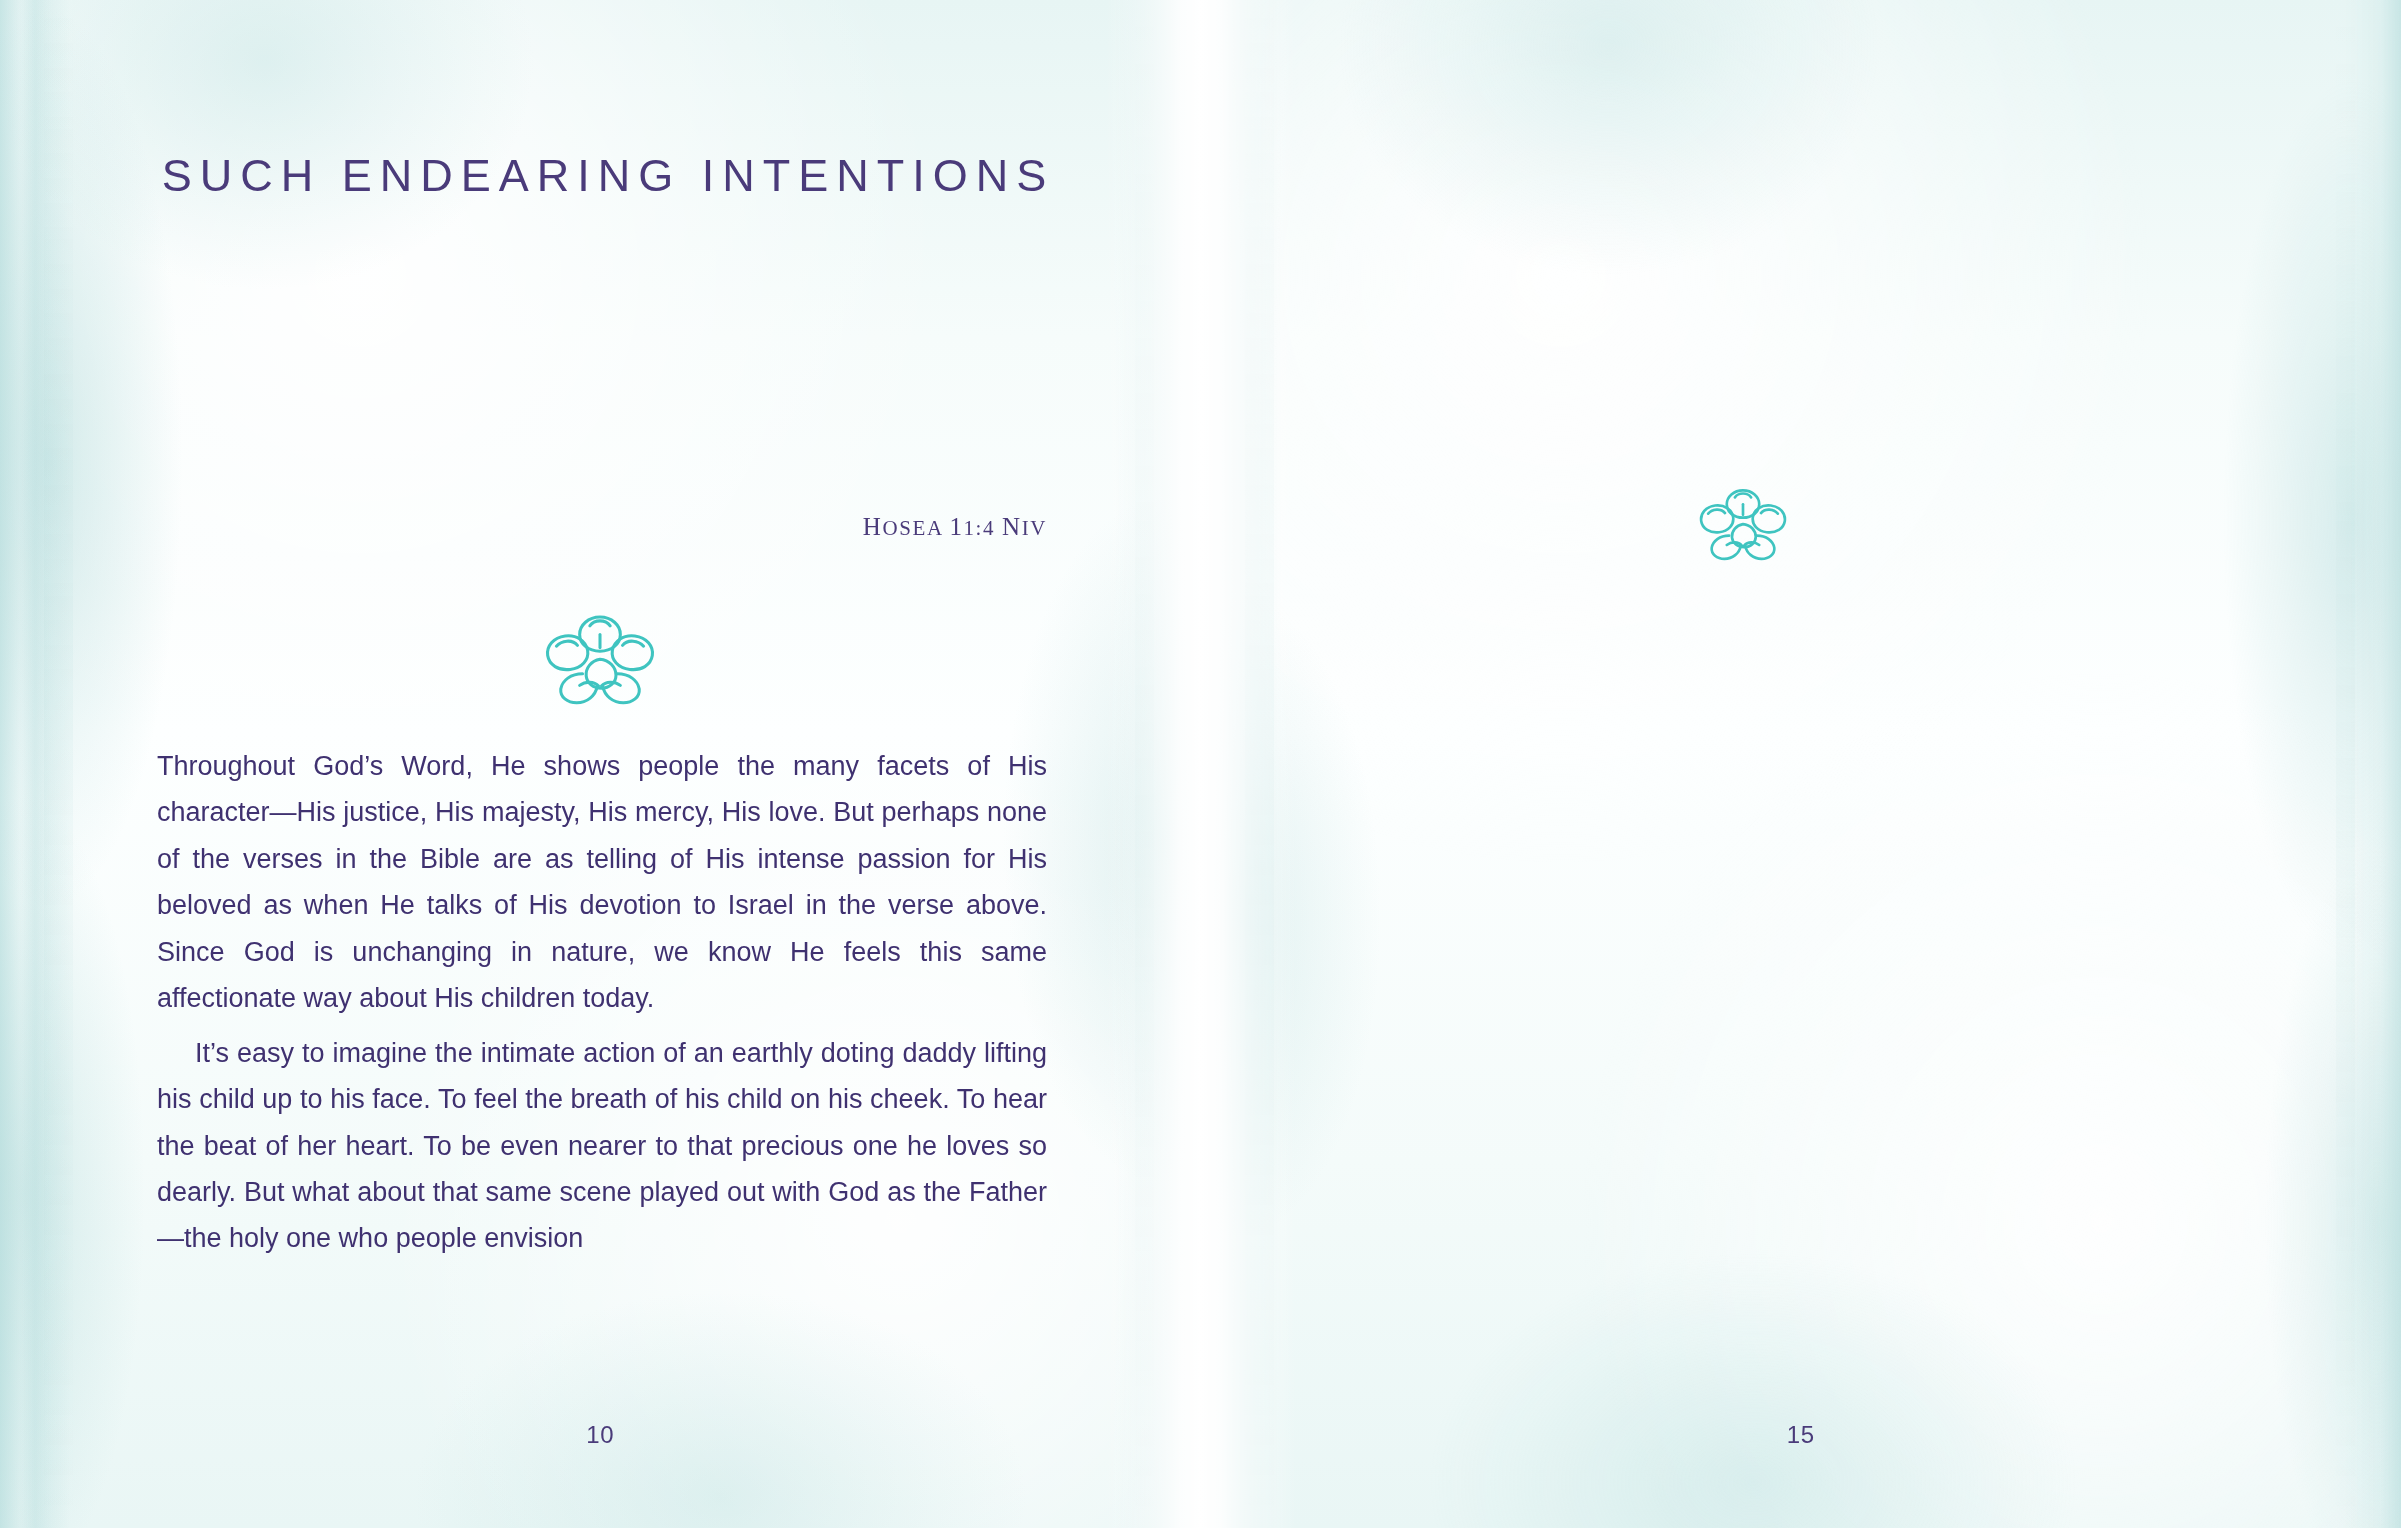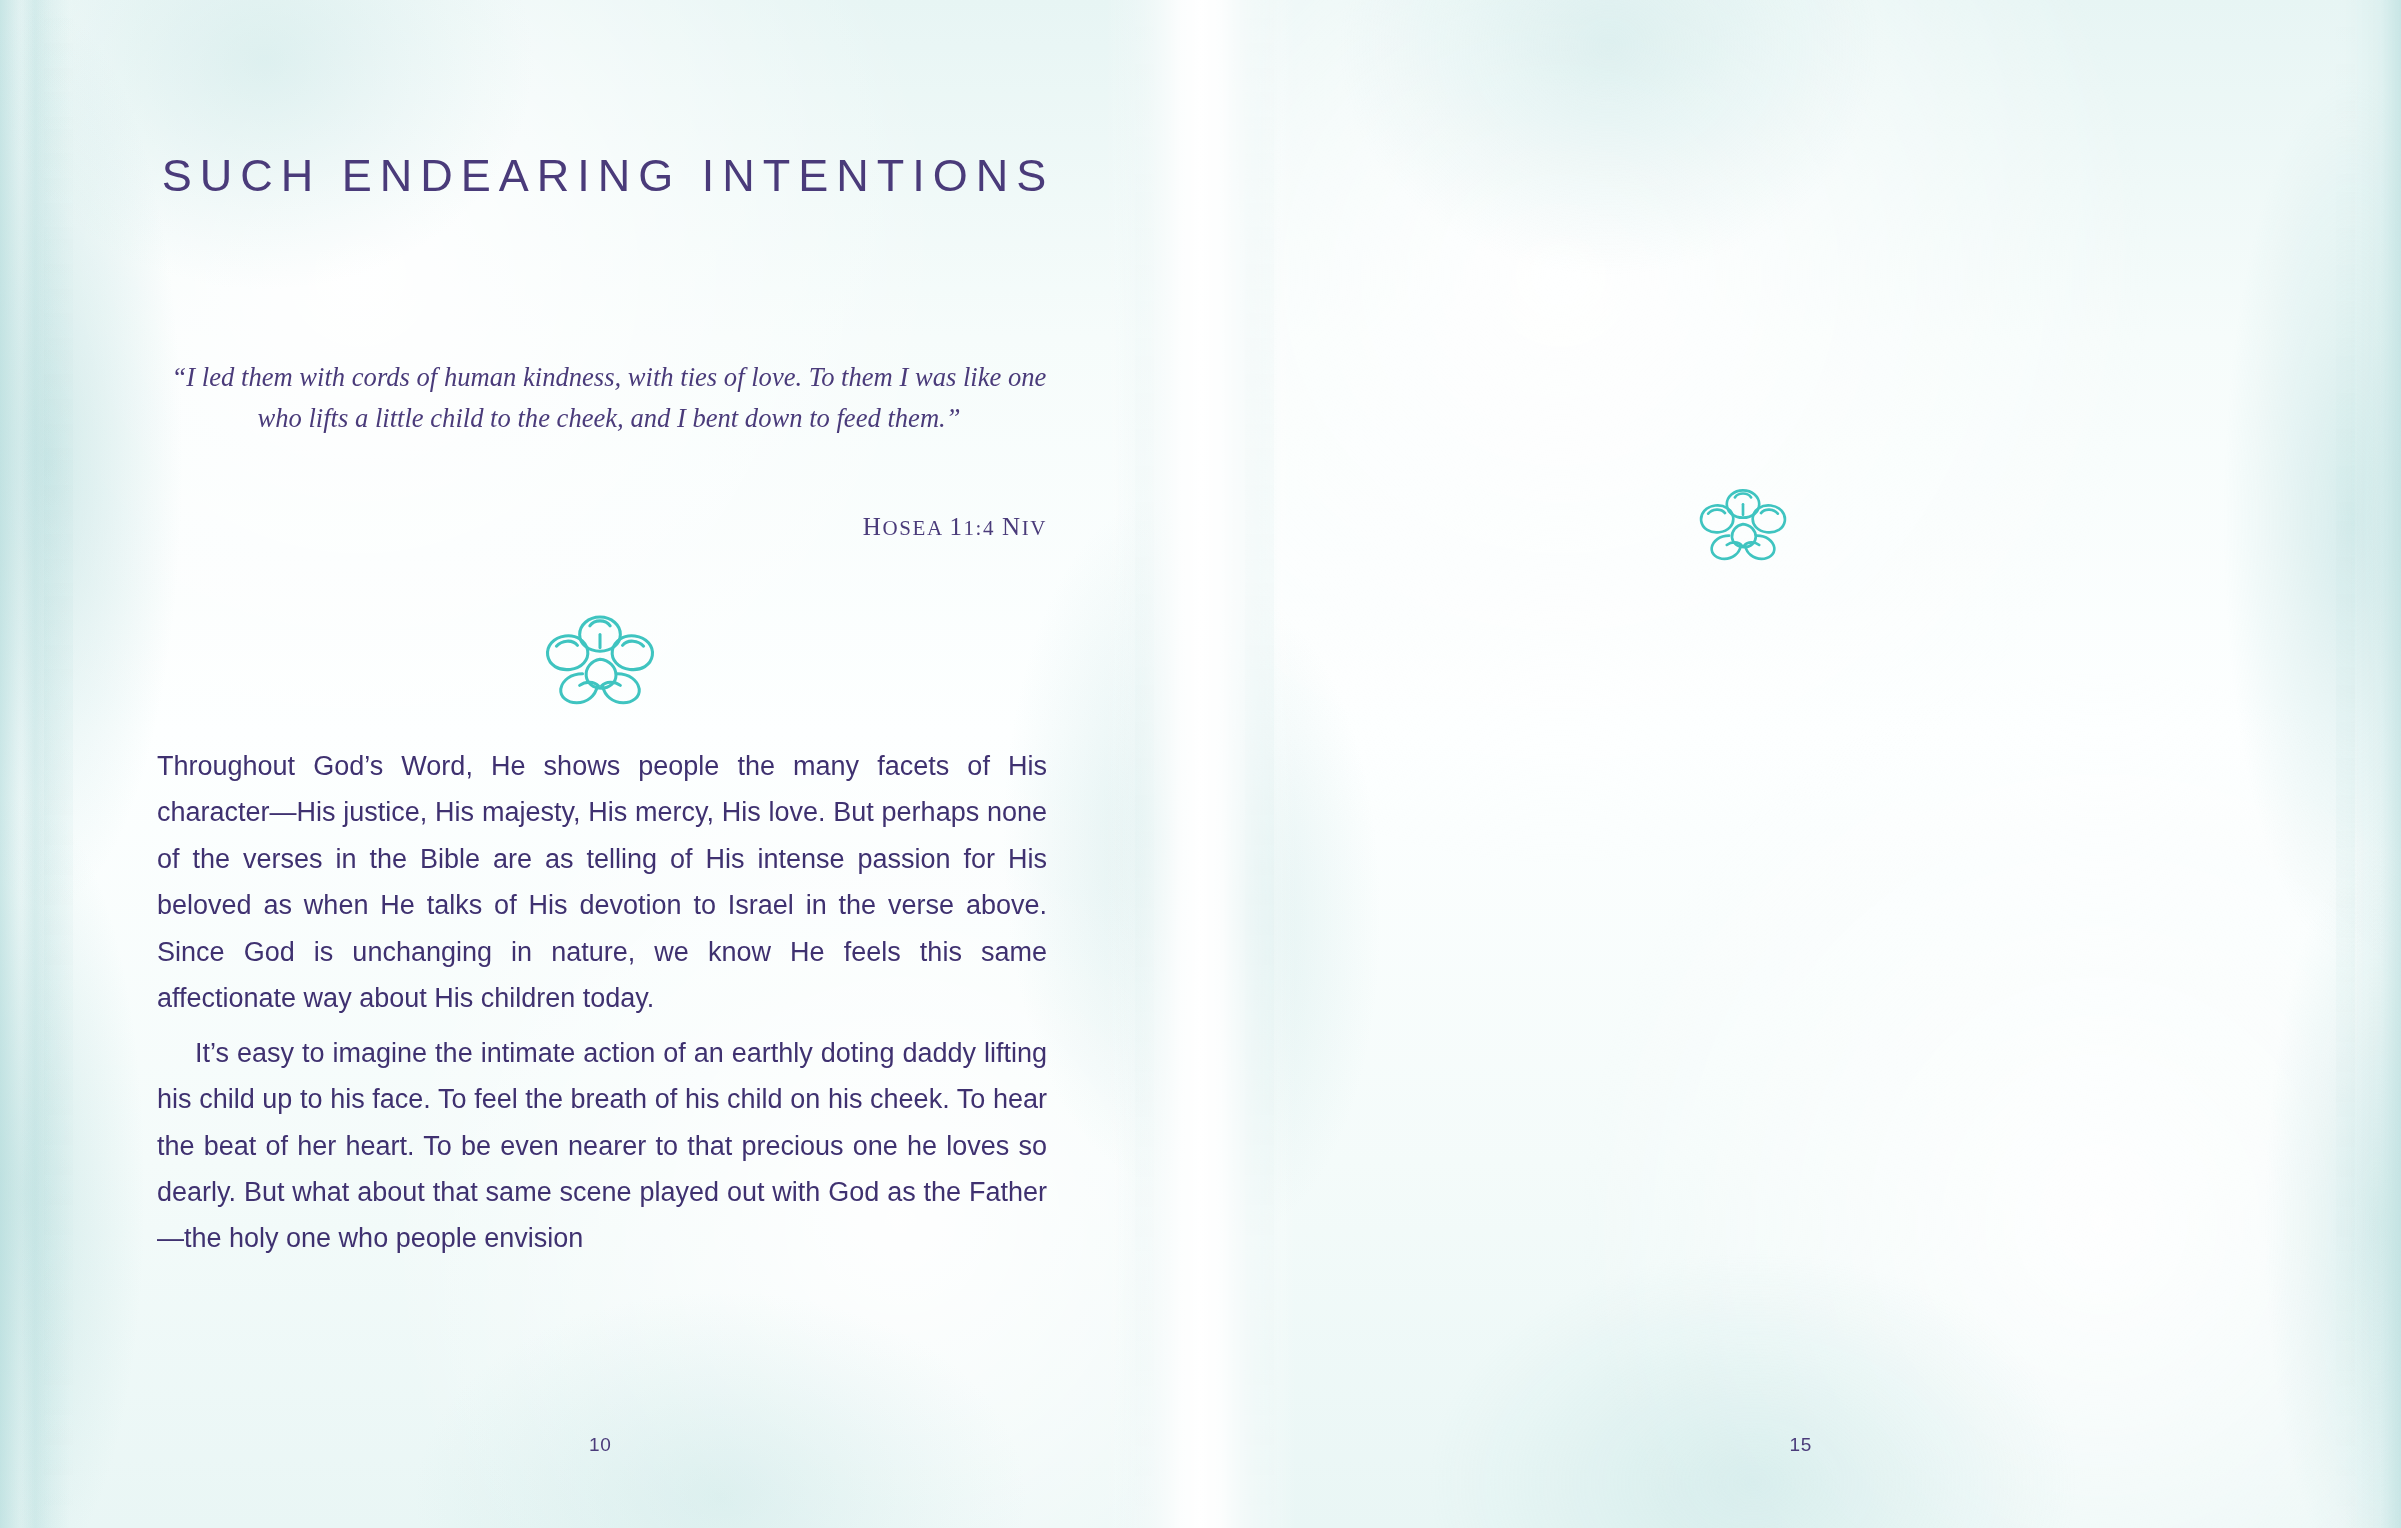--- a/index.html
+++ b/index.html
@@ -149,44 +149,43 @@
   .body-text p.indent { text-indent: 38px; }
 
   .left-body {
     left: 149px;
     top: 735px;
     width: 906px;
   }
 
   .folio {
     position: absolute;
-    bottom: 72px;
+    bottom: 79px;
     width: 100%;
     text-align: center;
     color: #4a3b7a;
     font-family: "Liberation Sans", sans-serif;
-    font-size: 19px;
+    font-size: 24px;
     letter-spacing: 0.7px;
   }
 </style>
 </head>
 <body>
 
 <div class="spread">
 
   <div class="page page-left">
     <div class="wash base"></div>
     <div class="wash streaks-left"></div>
     <div class="wash brush"></div>
     <div class="gutter-shade"></div>
 
     <div class="content">
       <div class="chapter-title">SUCH ENDEARING INTENTIONS</div>
 
-      <div class="verse">“I led them with cords of human kindness, with ties of love. To them I was like one who lifts a little child to the cheek, and I bent down to feed them.”</div>
       <div class="verse-ref"><span class="small-caps-big">H</span><span>OSEA</span> <span class="small-caps-big">1</span><span>1:4</span> <span class="small-caps-big">N</span><span>IV</span></div>
 
       <div class="ornament" style="top:604px;">
         <svg width="160" height="109" viewBox="0 0 220 150" aria-hidden="true">
           <g fill="none" stroke="#3fc4c0" stroke-width="4.2" stroke-linecap="round" stroke-linejoin="round">
 
             <path d="M110 18 c-16 0 -28 11 -28 24 c0 13 12 23 28 23 c16 0 28 -10 28 -23 c0 -13 -12 -24 -28 -24 z"></path>
             <path d="M96 30 c6 -9 22 -9 28 0"></path>
             <path d="M110 42 l0 18"></path>
 

